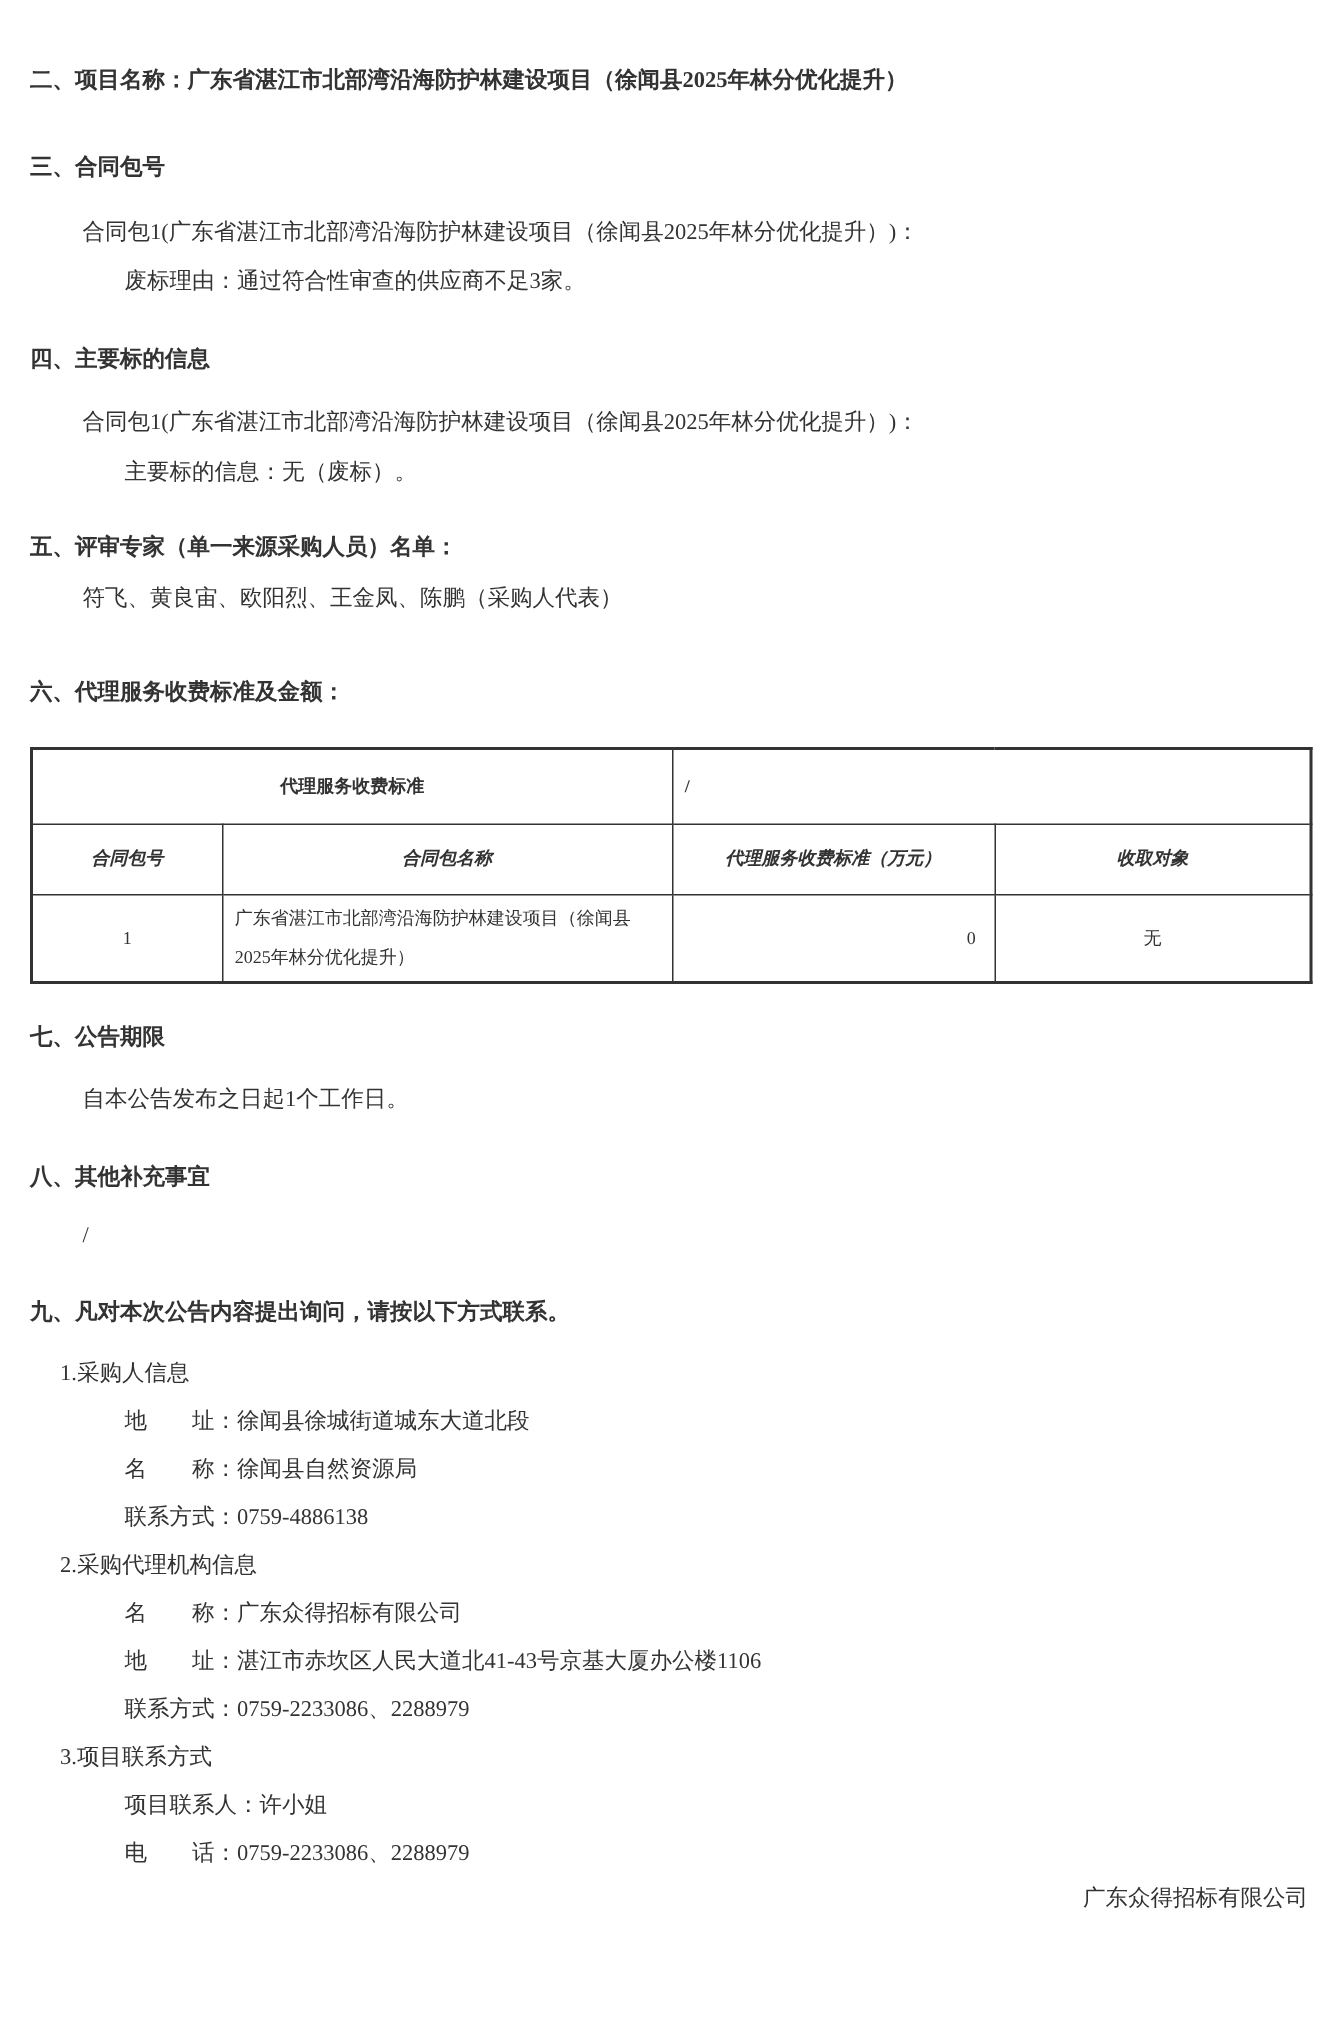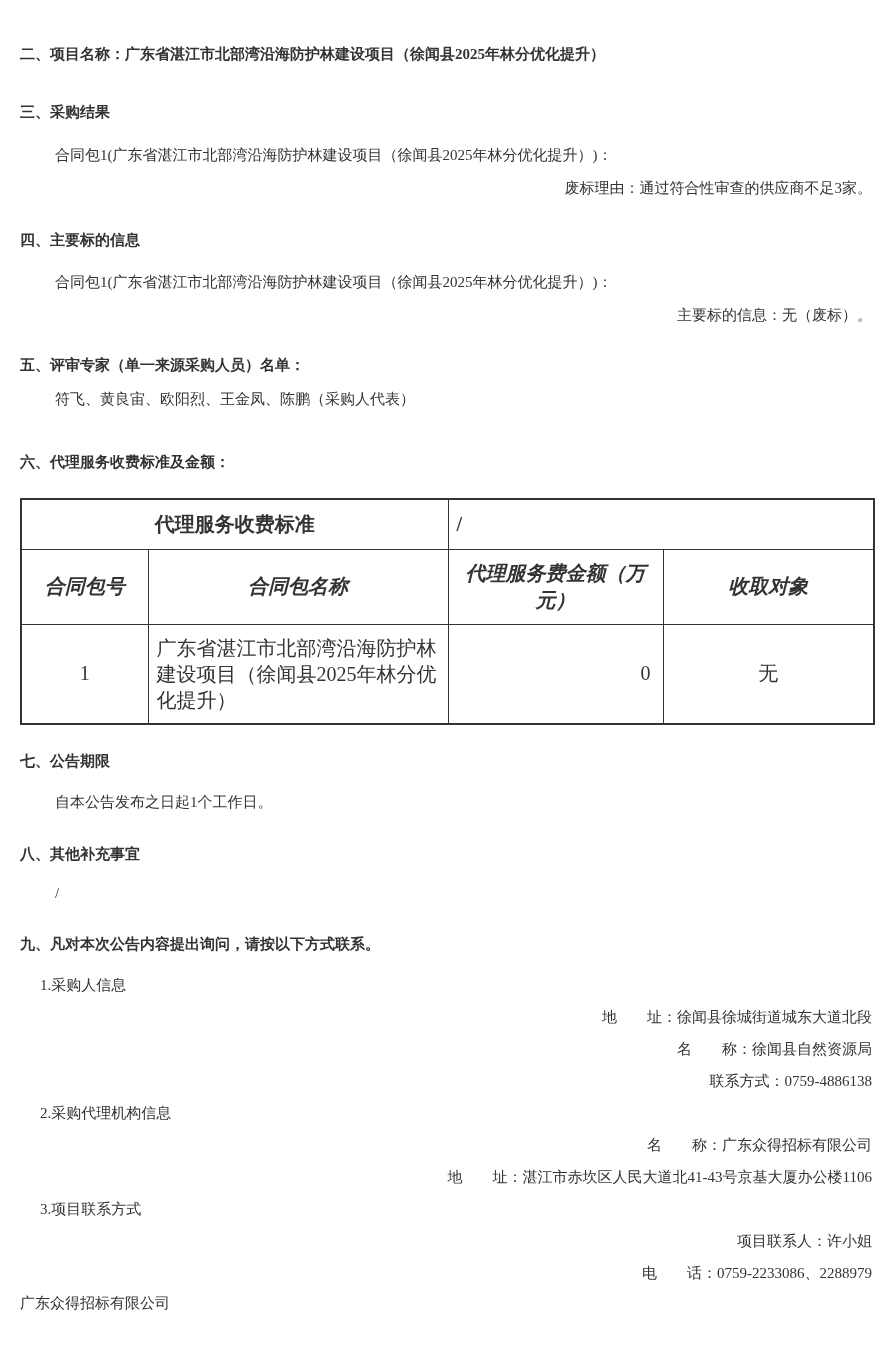--- a/index.html
+++ b/index.html
@@ -9,21 +9,21 @@
     color: #333333; font-size: 15px;
   }
   .doc {
     box-sizing: border-box;
     width: 896px; height: 1362px;
     padding: 0 24px 0 20px;
   }
   p { margin: 0; line-height: 17px; }
   .h { font-weight: bold; }
   .ind1 { margin-left: 35px; }   
-  .ind2 { margin-left: 63px; text-align: right; }   
+  .ind2 { margin-left: 63px; }   
   .sub  { margin-left: 20px; }   
 
   
   .mt-h1{margin-top:35px} .mt-h2{margin-top:46px} .mt-h3{margin-top:41px}
   .mt-pkg1{margin-top:26px} .mt-det1{margin-top:16px}
   .mt-h4{margin-top:35px} .mt-pkg2{margin-top:25px} .mt-det2{margin-top:16px}
   .mt-h5{margin-top:33px} .mt-names{margin-top:17px}
   .mt-h6{margin-top:46px} .mt-table{margin-top:27px}
   .mt-h7{margin-top:28px} .mt-b7{margin-top:24px}
   .mt-h8{margin-top:35px} .mt-b8{margin-top:22px}
@@ -32,45 +32,45 @@
   .mt-f1{margin-top:13px} .mt-f2{margin-top:16px}
 
   table.fee {
     border-collapse: collapse;
     width: 853px;
     table-layout: fixed;
     border: 2px solid #333333;
   }
   table.fee td {
     border: 1px solid #333333;
-    font-size: 20px;
+    font-size: 12px;
     color: #333333;
-    padding: 10px 8px;
+    padding: 0 8px;
     overflow: hidden;
   }
   tr.row-standard { height: 50px; }
   tr.row-headers  { height: 47px; font-style: italic; }
   tr.row-data     { height: 59px; }
   .c-center { text-align: center; }
   .c-left   { text-align: left; }
   .c-right  { text-align: right; padding-right: 12px !important; }
   .bold { font-weight: bold; }
   td.name-cell { line-height: 26px; padding: 4px 10px; }
 
-  .footer-line { }
+  .footer-line { text-align: right; }
 </style>
 </head>
 <body>
 
 <div class="doc">
 
 
   <p class="h mt-h2">二、项目名称：广东省湛江市北部湾沿海防护林建设项目（徐闻县2025年林分优化提升）</p>
 
-  <p class="h mt-h3">三、采购结果</p>
+  <p class="h mt-h3">三、合同包号</p>
   <p class="ind1 mt-pkg1">合同包1(广东省湛江市北部湾沿海防护林建设项目（徐闻县2025年林分优化提升）)：</p>
   <p class="ind2 mt-det1">废标理由：通过符合性审查的供应商不足3家。</p>
 
   <p class="h mt-h4">四、主要标的信息</p>
   <p class="ind1 mt-pkg2">合同包1(广东省湛江市北部湾沿海防护林建设项目（徐闻县2025年林分优化提升）)：</p>
   <p class="ind2 mt-det2">主要标的信息：无（废标）。</p>
 
   <p class="h mt-h5">五、评审专家（单一来源采购人员）名单：</p>
   <p class="ind1 mt-names">符飞、黄良宙、欧阳烈、王金凤、陈鹏（采购人代表）</p>
 
@@ -84,21 +84,21 @@
         <col style="width:211px">
     </colgroup>
     <tbody>
       <tr class="row-standard">
         <td colspan="2" class="c-center bold">代理服务收费标准</td>
         <td colspan="2" class="c-left bold">/</td>
       </tr>
       <tr class="row-headers">
         <td class="c-center bold">合同包号</td>
         <td class="c-center bold">合同包名称</td>
-        <td class="c-center bold">代理服务费金额（万元）</td>
+        <td class="c-center bold">代理服务收费标准（万元）</td>
         <td class="c-center bold">收取对象</td>
       </tr>
       <tr class="row-data">
         <td class="c-center">1</td>
         <td class="c-left name-cell">广东省湛江市北部湾沿海防护林建设项目（徐闻县2025年林分优化提升）</td>
         <td class="c-right">0</td>
         <td class="c-center">无</td>
       </tr>
     </tbody>
   </table>
@@ -112,20 +112,21 @@
   <p class="h mt-h9">九、凡对本次公告内容提出询问，请按以下方式联系。</p>
 
   <p class="sub mt-c1">1.采购人信息</p>
   <p class="ind2 mt-c16">地　　址：徐闻县徐城街道城东大道北段</p>
   <p class="ind2 mt-c16">名　　称：徐闻县自然资源局</p>
   <p class="ind2 mt-c16">联系方式：0759-4886138</p>
 
   <p class="sub mt-c16">2.采购代理机构信息</p>
   <p class="ind2 mt-c16">名　　称：广东众得招标有限公司</p>
   <p class="ind2 mt-c16">地　　址：湛江市赤坎区人民大道北41-43号京基大厦办公楼1106</p>
+  <p class="ind2 mt-c16">联系方式：0759-2233086、2288979</p>
 
   <p class="sub mt-c16">3.项目联系方式</p>
   <p class="ind2 mt-c16">项目联系人：许小姐</p>
   <p class="ind2 mt-c16">电　　话：0759-2233086、2288979</p>
 
   <p class="footer-line mt-f1">广东众得招标有限公司</p>
 
 </div>
 
 </body></html>

